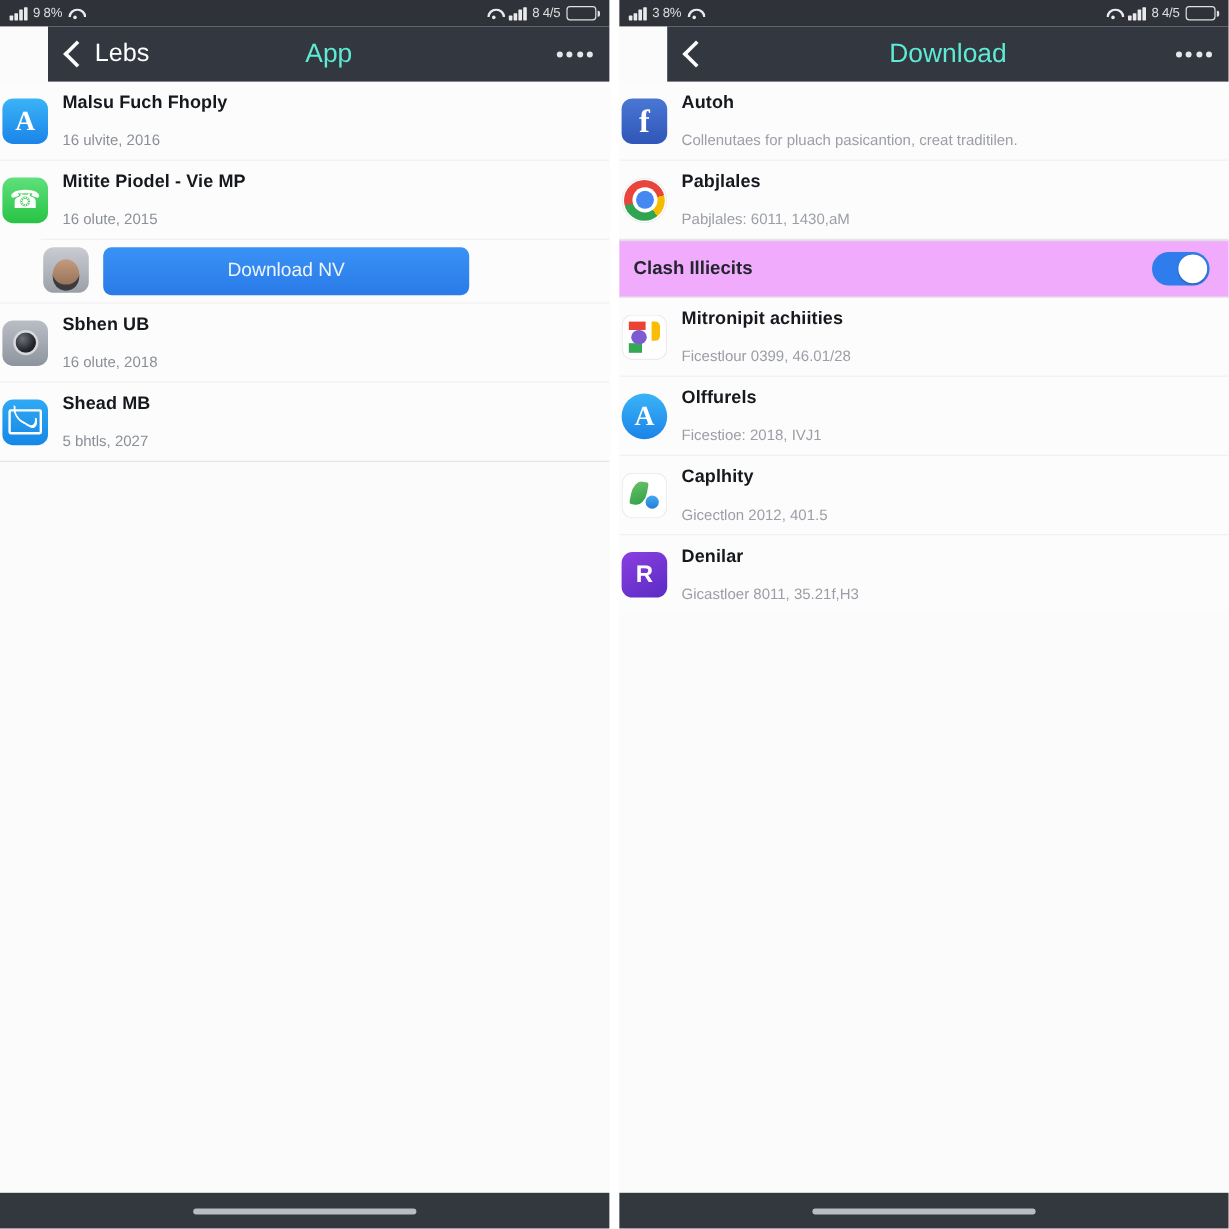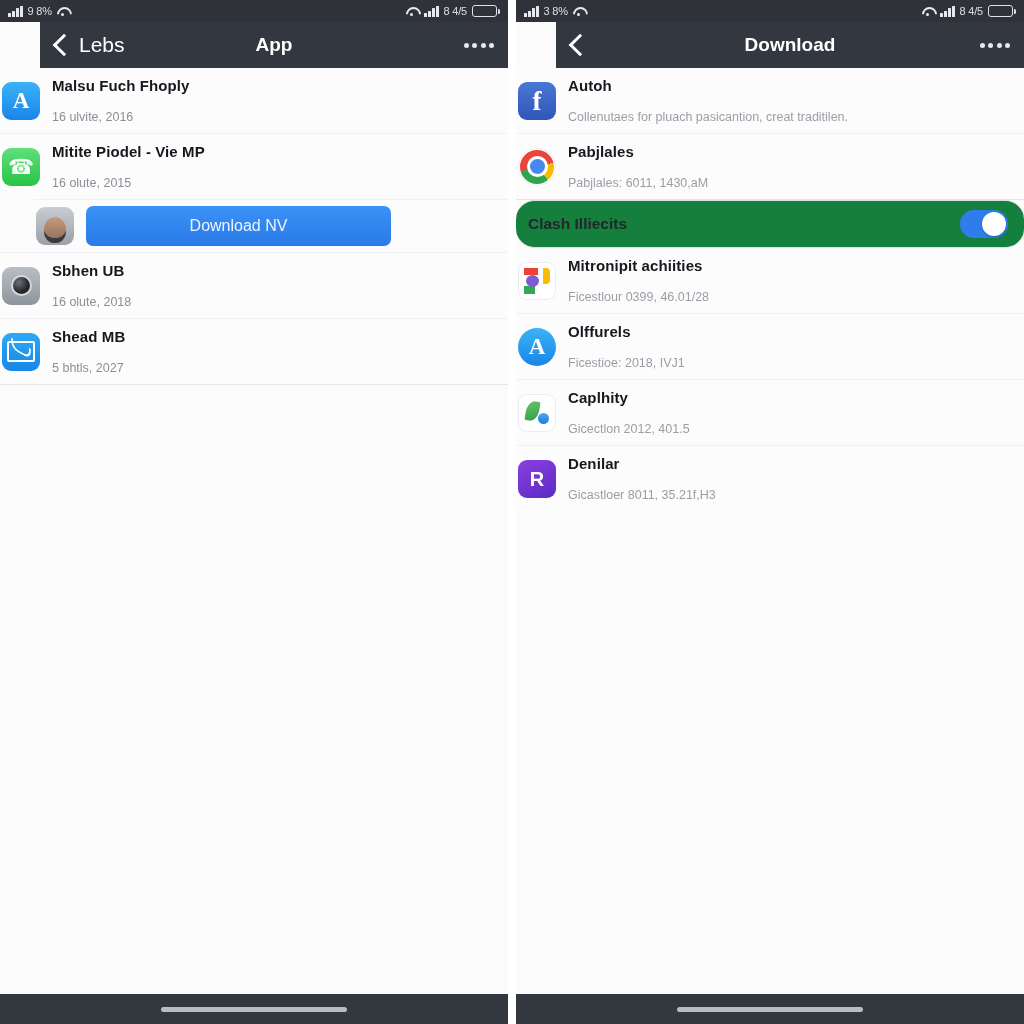--- a/index.html
+++ b/index.html
@@ -132,23 +132,23 @@
   }
   .nav-back-label {
     font-size: 21px;
     color: #ffffff;
     font-weight: 400;
   }
   .nav-title {
     position: absolute;
     left: 0; right: 0;
     text-align: center;
-    font-size: 19px;
-    font-weight: bold;
-    color: #ffffff;
+    font-size: 22px;
+    font-weight: normal;
+    color: #5eead4;
     pointer-events: none;
   }
   .nav-more {
     margin-left: auto;
     display: flex;
     gap: 3.5px;
     z-index: 2;
     cursor: pointer;
   }
   .nav-more span {
@@ -196,21 +196,21 @@
     font-size: 12.5px;
     color: #8b8f96;
     margin-top: 16px;
     white-space: nowrap;
   }
   .row-sub.wide { color: #9b9ea5; }
 
   
   .btn-row {
     display: flex;
-    align-items: center;
+    align-items: flex-start;
     padding: 6px 0;
     margin-left: 34px;
   }
   .download-btn {
     flex: 1 1 auto;
     margin-right: 117px;
     height: 40px;
     border-radius: 7px;
     background: linear-gradient(180deg, #3a92f5 0%, #2a7ae8 100%);
     color: #ecf4fe;
@@ -218,29 +218,28 @@
     display: flex;
     align-items: center;
     justify-content: center;
     border: none;
     cursor: pointer;
     font-family: "Liberation Sans", sans-serif;
   }
 
   
   .section-toggle {
-    background: #15803d;
+    background: #f0abfc;
     border-top: 1px solid #dfe0e3;
     border-bottom: 1px solid #dfe0e3;
     height: 48px;
     display: flex;
     align-items: center;
     padding: 0 16px 0 12px;
     box-sizing: border-box;
-    border-radius: 19px;
   }
   .section-label {
     font-size: 15.5px;
     font-weight: bold;
     color: #22262c;
     flex: 1 1 auto;
   }
   .switch {
     width: 48px; height: 28px;
     border-radius: 14px;

